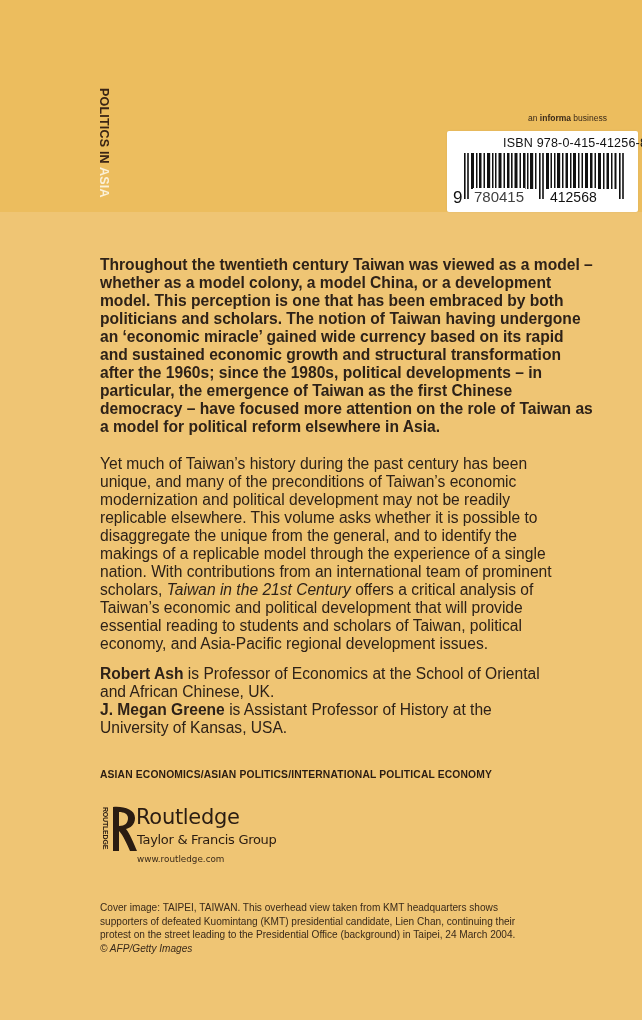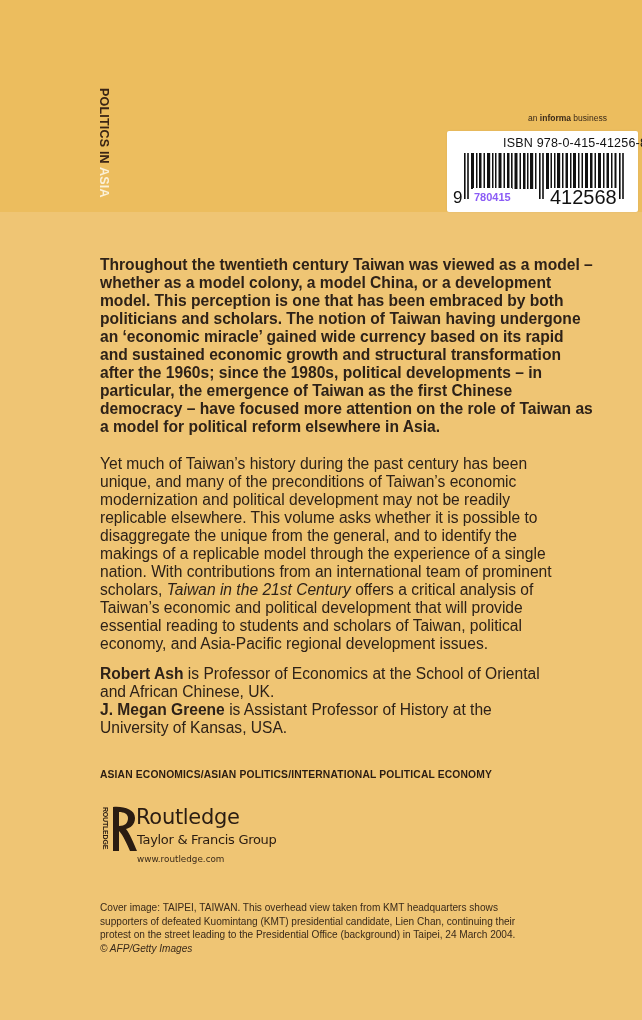--- a/index.html
+++ b/index.html
@@ -51,25 +51,25 @@
     .bars {
       position: absolute; left: 17px; top: 22px;
       width: 160px; height: 46px;
     }
     .ean-first {
       position: absolute; left: 6px; top: 57px;
       font-size: 17px; color: #111;
     }
     .ean-left {
       position: absolute; left: 26px; top: 57px;
-      font-size: 11px; color: #8b5cf6; background: #fff; padding: 0 1px; line-height: 18px; font-weight: bold;
+      font-size: 15px; color: #404040; background: #fff; padding: 0 1px; line-height: 18px;
     }
     .ean-right {
       position: absolute; left: 102px; top: 57px;
-      font-size: 20px; color: #111; background: #fff; padding: 0 1px; line-height: 18px;
+      font-size: 14px; color: #111; background: #fff; padding: 0 1px; line-height: 18px;
     }
 
     .blurb {
       position: absolute; left: 100px; width: 450px;
       font-size: 15.6px; line-height: 18px;
       color: #2e2218;
     }
     .p1 { top: 256px; font-weight: bold; }
     .p2 { top: 455px; }
     .authors { top: 665px; }

